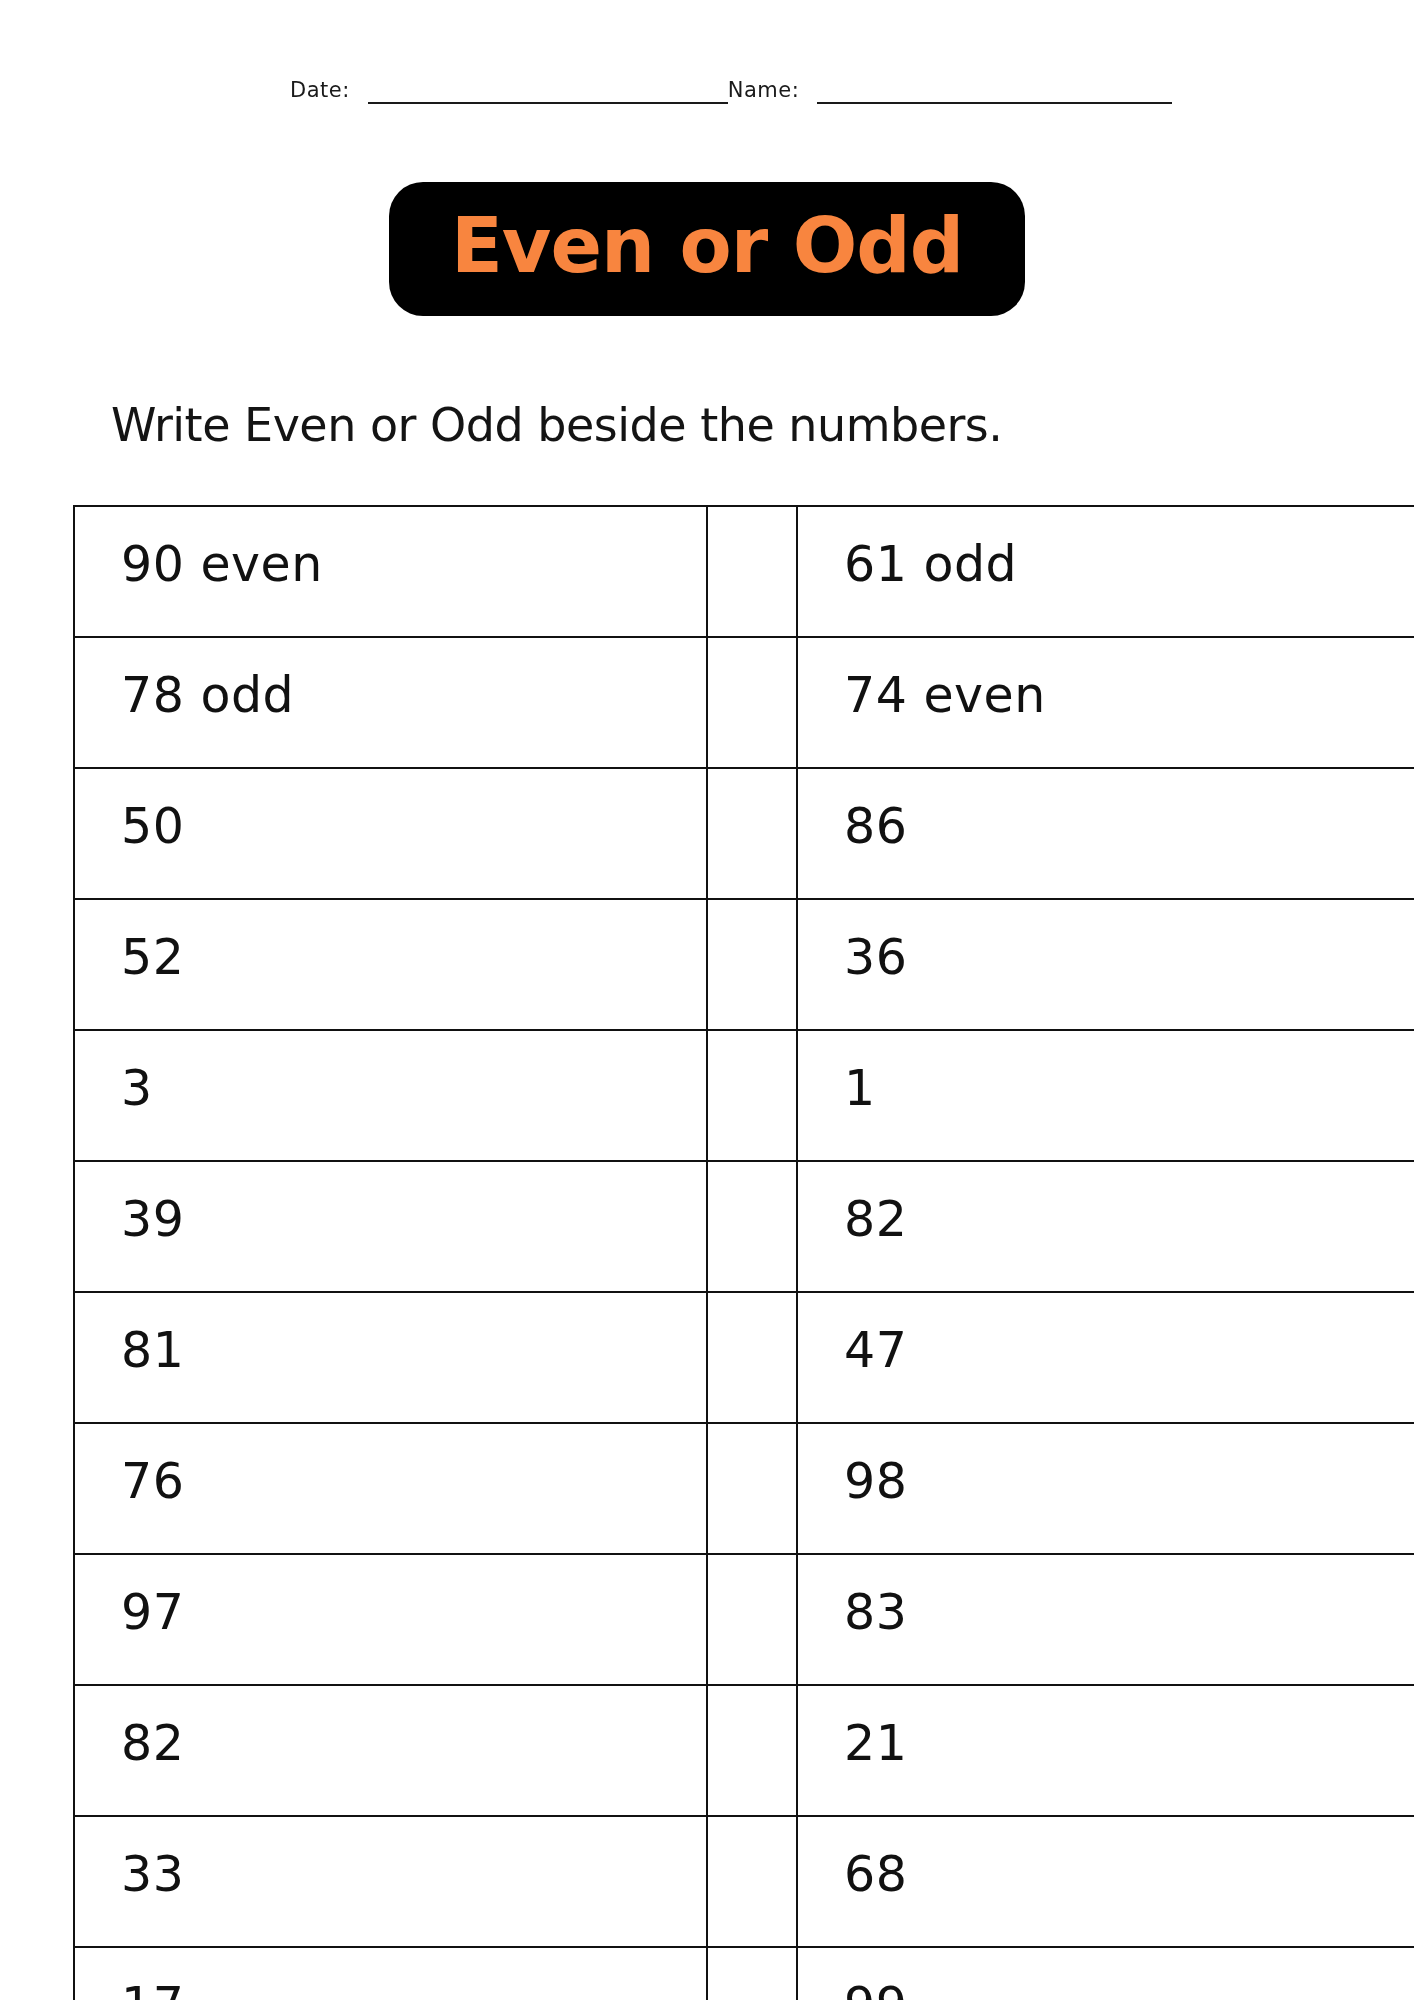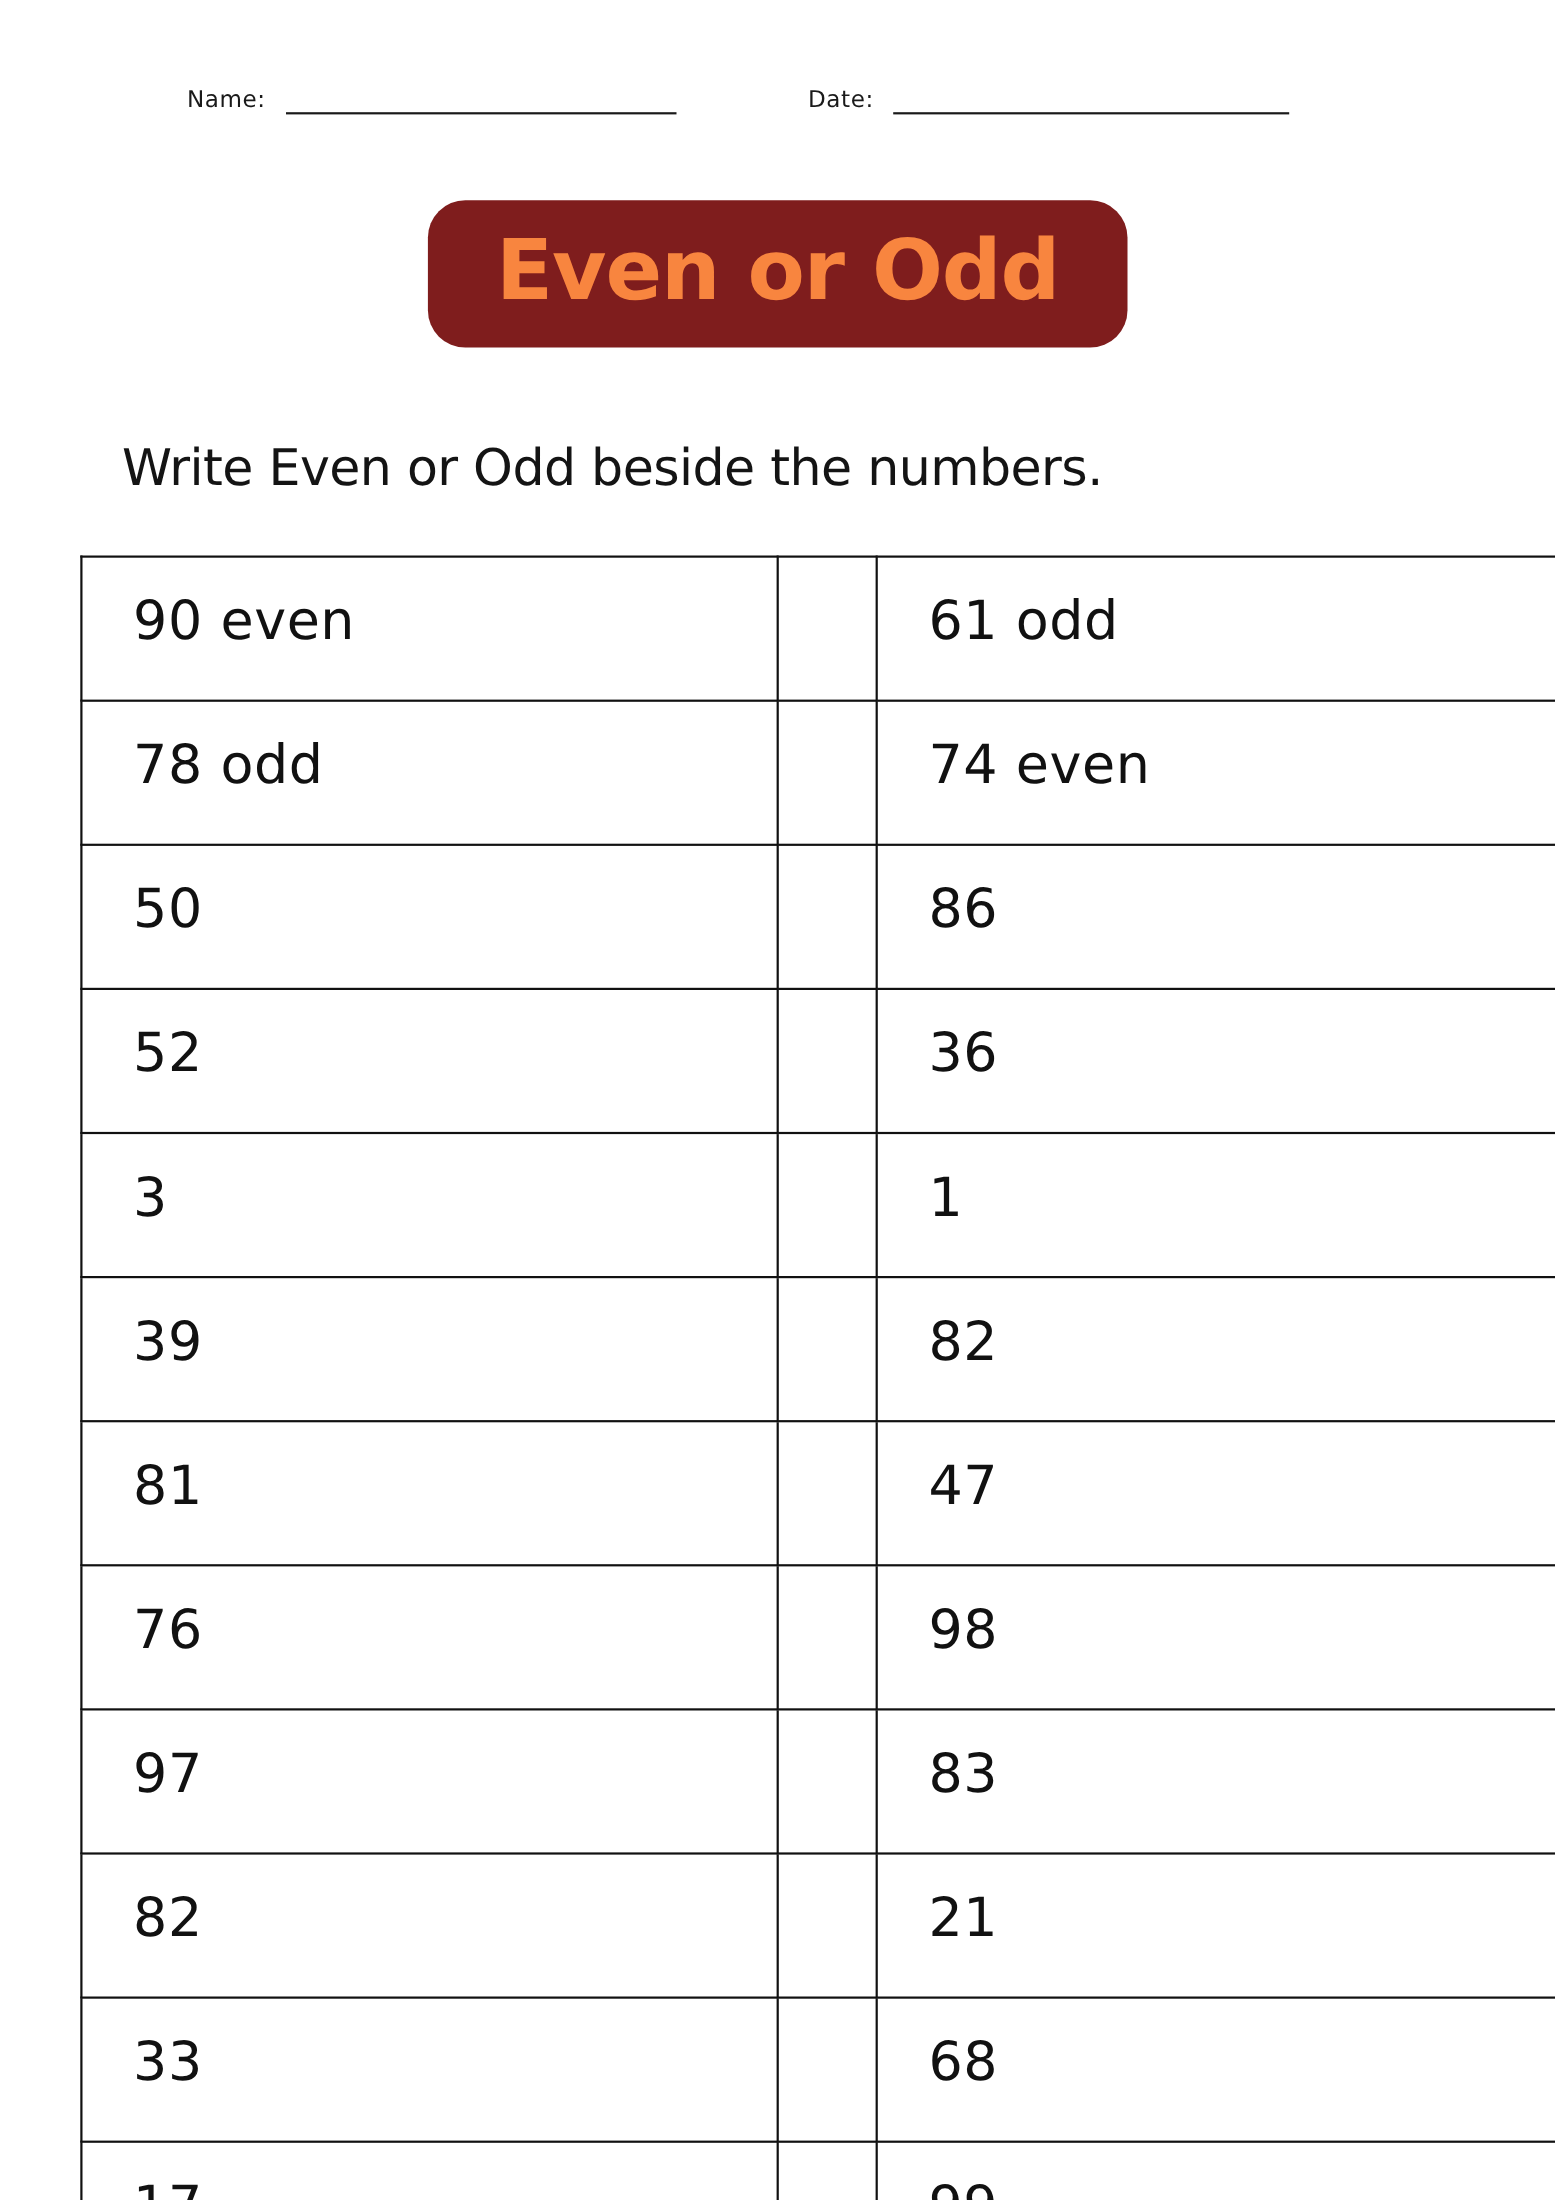--- a/index.html
+++ b/index.html
@@ -56,21 +56,21 @@
   
   .title-wrap {
     position: absolute;
     left: 0;
     top: 182px;
     width: 1414px;
     display: flex;
     justify-content: center;
   }
   .title-pill {
-    background: #7f1d1d;
+    background: #000000;
     border-radius: 34px;
     padding: 26px 62px 32px 62px;
   }
   .title-text {
     font-family: "DejaVu Sans", sans-serif;
     font-weight: bold;
     font-size: 76px;
     line-height: 1;
     color: #f8853f;
     letter-spacing: -1px;
@@ -112,26 +112,26 @@
   .col-a { width: 585px; }
   .col-gap { width: 88px; padding: 0 !important; }
   .col-b { width: 585px; }
 </style>
 </head>
 <body>
 
 <div class="sheet">
 
   <div class="header-row">
+    <div class="field field-date">
+      <span class="field-label">Date:</span>
+      <span class="field-line"></span>
+    </div>
     <div class="field field-name">
       <span class="field-label">Name:</span>
-      <span class="field-line"></span>
-    </div>
-    <div class="field field-date">
-      <span class="field-label">Date:</span>
       <span class="field-line"></span>
     </div>
   </div>
 
   <div class="title-wrap">
     <div class="title-pill">
       <div class="title-text">Even or Odd</div>
     </div>
   </div>
 

